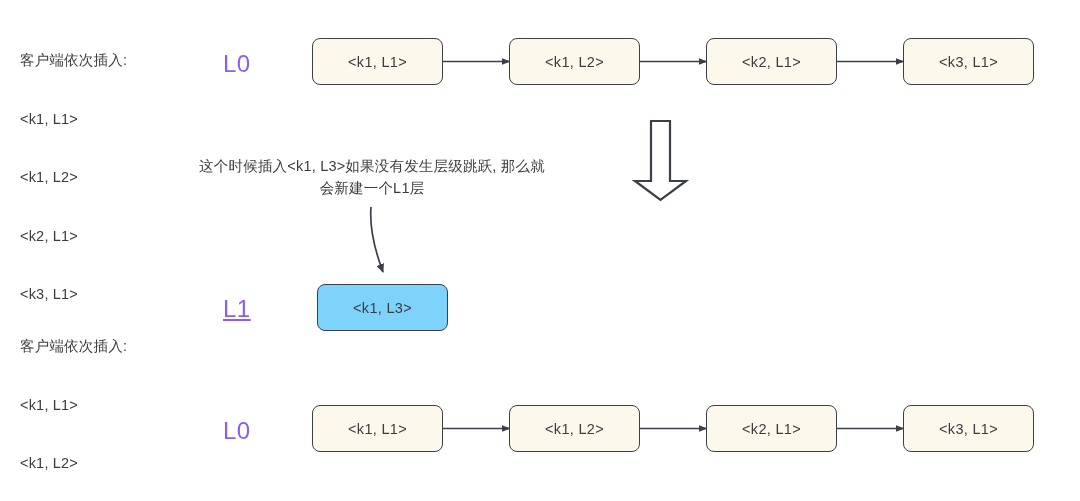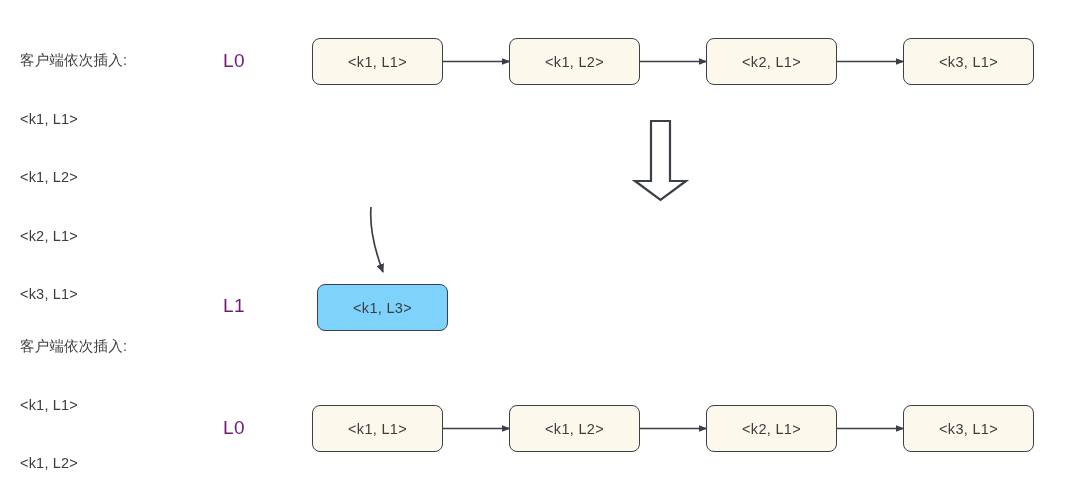--- a/index.html
+++ b/index.html
@@ -33,22 +33,22 @@
     letter-spacing: 0.2px;
   }
   .insert-block .entry {
     display: block;
     letter-spacing: 0.2px;
   }
 
   
   .level-label {
     position: absolute;
-    font-size: 19px;
-    color: #701a75;
+    font-size: 24px;
+    color: #8b5cf6;
     letter-spacing: 0.5px;
   }
 
   
   .node {
     position: absolute;
     width: 131px;
     height: 47px;
     border: 1.6px solid #3b4048;
     border-radius: 8px;
@@ -130,31 +130,32 @@
     <span class="entry">&lt;k3, L1&gt;</span>
   </div>
 
   <div class="level-label" style="left:223px; top:50px;">L0</div>
 
   <div class="node" style="left:312px; top:38px;">&lt;k1, L1&gt;</div>
   <div class="node" style="left:509px; top:38px;">&lt;k1, L2&gt;</div>
   <div class="node" style="left:706px; top:38px;">&lt;k2, L1&gt;</div>
   <div class="node" style="left:903px; top:38px;">&lt;k3, L1&gt;</div>
 
+  <div class="annotation" style="left:192px; top:155px;">这个时候插入&lt;k1, L3&gt;如果没有发生层级跳跃, 那么就会新建一个L1层</div>
 
   <div class="insert-block" style="left:20px; top:298px;">
     <span class="heading">客户端依次插入:</span>
     <span class="entry">&lt;k1, L1&gt;</span>
     <span class="entry">&lt;k1, L2&gt;</span>
     
     
     
   </div>
 
-  <div class="level-label" style="left:223px; top:295px;">L1</div>
+  <div class="level-label" style="left:223px; top:295px;text-decoration:underline;">L1</div>
 
   <div class="node accent" style="left:317px; top:284px;">&lt;k1, L3&gt;</div>
 
   <div class="level-label" style="left:223px; top:417px;">L0</div>
 
   <div class="node" style="left:312px; top:405px;">&lt;k1, L1&gt;</div>
   <div class="node" style="left:509px; top:405px;">&lt;k1, L2&gt;</div>
   <div class="node" style="left:706px; top:405px;">&lt;k2, L1&gt;</div>
   <div class="node" style="left:903px; top:405px;">&lt;k3, L1&gt;</div>
 

